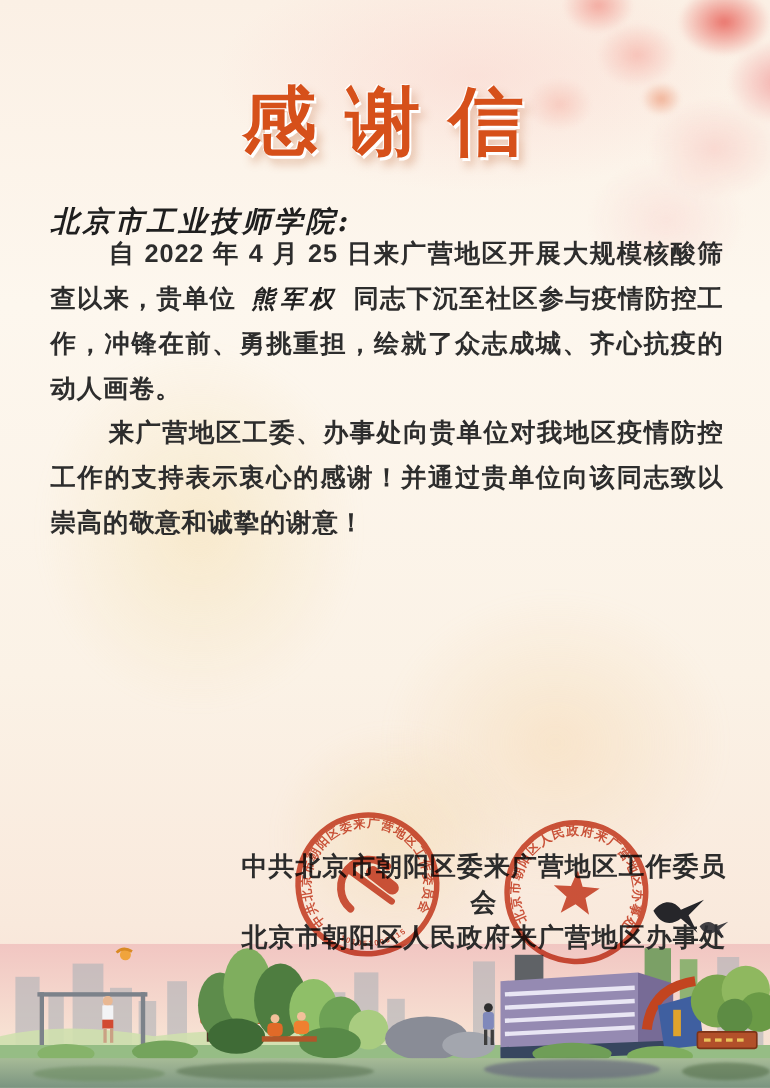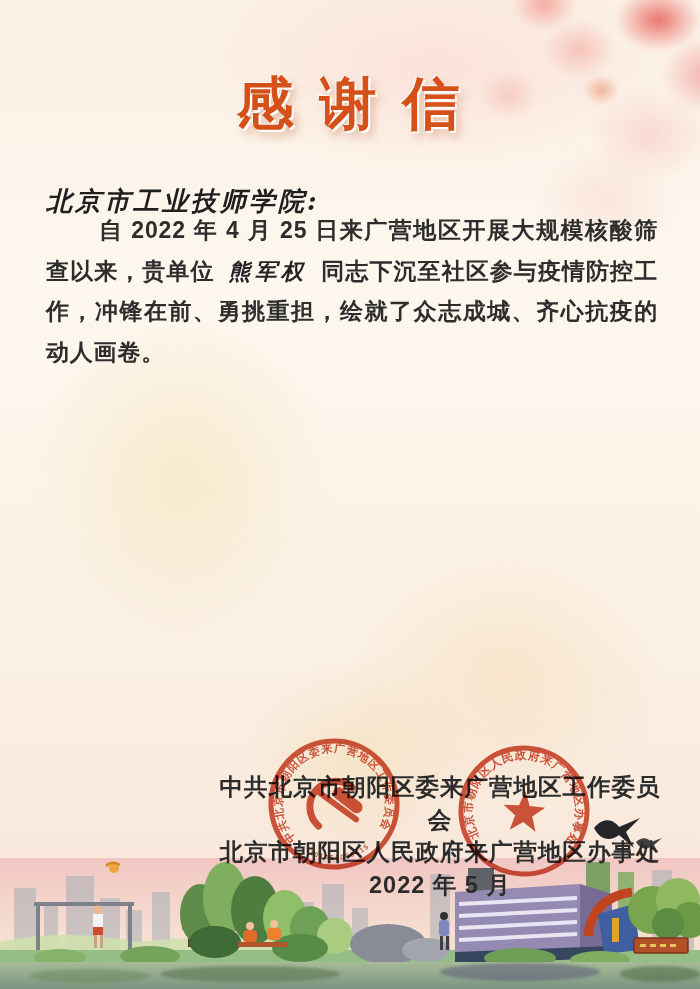--- a/index.html
+++ b/index.html
@@ -20,21 +20,21 @@
       radial-gradient(26px 22px at 73% 40%,rgba(232,130,90,.55),transparent 70%),
       radial-gradient(84px 64px at 84% 58%,rgba(247,196,190,.55),transparent 72%),
       radial-gradient(42px 34px at 52% 42%,rgba(243,165,150,.42),transparent 70%),
       radial-gradient(95px 75px at 74% 84%,rgba(248,210,205,.45),transparent 75%);}
   .wm{position:absolute;pointer-events:none;filter:blur(7px);}
   .wm1{left:36px;top:315px;width:290px;height:330px;background:radial-gradient(closest-side,rgba(240,214,150,.34),transparent);}
   .wm2{left:350px;top:540px;width:310px;height:270px;background:radial-gradient(closest-side,rgba(242,200,140,.28),transparent);}
   .wm3{left:250px;top:660px;width:220px;height:200px;background:radial-gradient(closest-side,rgba(238,206,140,.3),transparent);}
   .title{
     position:absolute;top:66px;left:0;right:0;margin:0;text-align:center;
-    font-family:"DejaVu Serif",serif;font-size:57px;font-weight:bold;color:#d6501a;
+    font-family:"DejaVu Serif",serif;font-size:68px;font-weight:bold;color:#d6501a;
     letter-spacing:26px;padding-left:22px;
     text-shadow:2px 2px 0 #ffffff,-1px -1px 0 rgba(255,255,255,.85),5px 7px 9px rgba(190,100,50,.38);
   }
   .salutation{
     position:absolute;top:184px;left:46px;
     font-family:"DejaVu Serif",serif;font-style:italic;font-weight:bold;
     font-size:26px;color:#1f1f1f;letter-spacing:3px;
   }
   .body-text{
     position:absolute;top:210px;left:46px;width:612px;
@@ -67,26 +67,26 @@
   <div class="wm wm1"></div>
   <div class="wm wm2"></div>
   <div class="wm wm3"></div>
 
   <h1 class="title">感谢信</h1>
 
   <div class="salutation">北京市工业技师学院:</div>
 
   <div class="body-text">
     <p><span>自 2022 年 4 月 25 日来广营地区开展大规模核酸筛查以来，贵单位</span><span class="handwritten-name">熊军权</span><span>同志下沉至社区参与疫情防控工作，冲锋在前、勇挑重担，绘就了众志成城、齐心抗疫的动人画卷。</span></p>
+    <p>来广营地区工委、办事处向贵单位对我地区疫情防控工作的支持表示衷心的感谢！并通过贵单位向该同志致以崇高的敬意和诚挚的谢意！</p>
   </div>
 
   <div class="signature">
     <div>中共北京市朝阳区委来广营地区工作委员会</div>
     <div>北京市朝阳区人民政府来广营地区办事处</div>
-    <div>2022 年 5 月</div>
   </div>
 
   <svg class="stamp stamp-left" viewBox="0 0 140 140">
     <defs>
       <path id="ringL" d="M 27.4,99.8 A 52,52 0 1 1 112.6,99.8" fill="none"></path>
       <path id="serialL" d="M 37.9,115.9 A 56,56 0 0 0 102.1,115.9" fill="none"></path>
     </defs>
     <circle cx="70" cy="70" r="63" fill="none" stroke="#c43418" stroke-width="5"></circle>
     <text font-size="11" font-weight="bold" fill="#c43418" letter-spacing="1">
       <textPath href="#ringL" startOffset="50%" text-anchor="middle">中共北京市朝阳区委来广营地区工作委员会</textPath>

